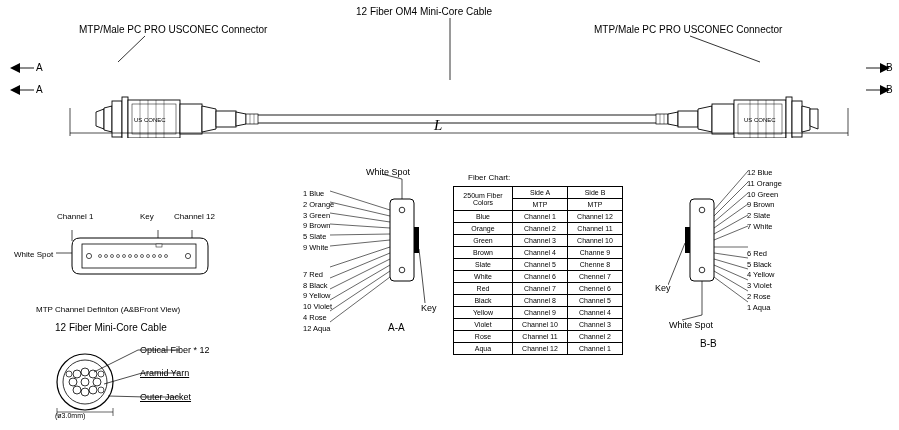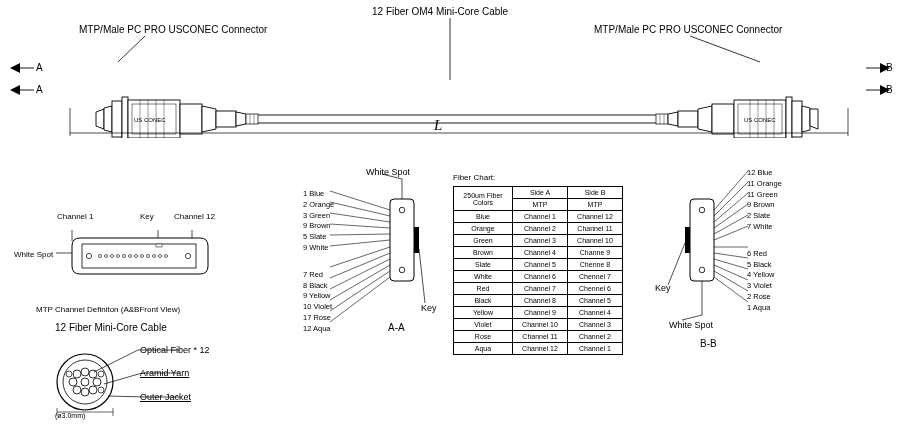--- a/index.html
+++ b/index.html
@@ -15,21 +15,21 @@
   table.fiber{border-collapse:collapse;font-size:7px;font-family:"Liberation Sans",sans-serif;}
   table.fiber td,table.fiber th{border:1px solid #000;padding:0 2px;text-align:center;height:11px;font-weight:normal;}
   table.fiber td.c0{width:54px;}
   table.fiber td.c1{width:50px;}
   table.fiber td.c2{width:50px;}
   .list{font-size:7.5px;line-height:10.8px;white-space:nowrap;}
 </style>
 </head>
 <body>
 
-<div class="abs txt10" style="left:372px;top:6px;">12 Fiber OM4 Mini-Core Cable</div>
+<div class="abs txt10" style="left:356px;top:6px;">12 Fiber OM4 Mini-Core Cable</div>
 <div class="abs txt10" style="left:79px;top:24px;">MTP/Male PC PRO USCONEC Connector</div>
 <div class="abs txt10" style="left:594px;top:24px;">MTP/Male PC PRO USCONEC Connector</div>
 
 <svg class="abs" style="left:0px;top:0px;" width="899" height="150">
   <line x1="450" y1="18" x2="450" y2="80" stroke="#000" stroke-width="0.8"></line>
   <line x1="145" y1="36" x2="118" y2="62" stroke="#000" stroke-width="0.8"></line>
   <line x1="690" y1="36" x2="760" y2="62" stroke="#000" stroke-width="0.8"></line>
 </svg>
 
 <svg class="abs" style="left:40px;top:48px;" width="840" height="90">
@@ -183,21 +183,21 @@
   <div class="list">2 Orange</div>
   <div class="list">3 Green</div>
   <div class="list">9 Brown</div>
   <div class="list">5 Slate</div>
   <div class="list">9 White</div>
   <div class="list" style="height:16px;"></div>
   <div class="list">7 Red</div>
   <div class="list">8 Black</div>
   <div class="list">9 Yellow</div>
   <div class="list">10 Violet</div>
-  <div class="list">17 Rose</div>
+  <div class="list">4 Rose</div>
   <div class="list">12 Aqua</div>
 </div>
 
 <svg class="abs" style="left:330px;top:165px;" width="120" height="160">
 
   <path d="M64 34 L80 34 Q84 34 84 38 L84 112 Q84 116 80 116 L64 116 Q60 116 60 112 L60 38 Q60 34 64 34 Z" fill="#fff" stroke="#000" stroke-width="1"></path>
 
   <circle cx="72" cy="45" r="2.8" fill="#fff" stroke="#000" stroke-width="0.8"></circle>
   <circle cx="72" cy="105" r="2.8" fill="#fff" stroke="#000" stroke-width="0.8"></circle>
 
@@ -215,21 +215,21 @@
   <line x1="0" y1="70" x2="60" y2="69" stroke="#000" stroke-width="0.6"></line>
   <line x1="0" y1="81" x2="60" y2="75" stroke="#000" stroke-width="0.6"></line>
   <line x1="0" y1="102" x2="60" y2="82" stroke="#000" stroke-width="0.6"></line>
   <line x1="0" y1="113" x2="60" y2="88" stroke="#000" stroke-width="0.6"></line>
   <line x1="0" y1="124" x2="60" y2="94" stroke="#000" stroke-width="0.6"></line>
   <line x1="0" y1="135" x2="60" y2="100" stroke="#000" stroke-width="0.6"></line>
   <line x1="0" y1="146" x2="60" y2="106" stroke="#000" stroke-width="0.6"></line>
   <line x1="0" y1="157" x2="60" y2="112" stroke="#000" stroke-width="0.6"></line>
 </svg>
 
-<div class="abs txt8" style="left:453px;top:173px;">Fiber Chart:</div>
+<div class="abs txt8" style="left:468px;top:173px;">Fiber Chart:</div>
 <table class="fiber abs" style="left:453px;top:186px;">
   <tbody>
     <tr>
       <td class="c0" rowspan="2">250um Fiber Colors</td>
       <td class="c1">Side A</td>
       <td class="c2">Side B</td>
     </tr>
     <tr>
       <td>MTP</td>
       <td>MTP</td>
@@ -297,21 +297,21 @@
   </tbody>
 </table>
 
 <div class="abs txt9" style="left:655px;top:283px;font-size:9px;">Key</div>
 <div class="abs txt9" style="left:669px;top:320px;font-size:9px;">White Spot</div>
 <div class="abs txt10" style="left:700px;top:338px;">B-B</div>
 
 <div class="abs" style="left:747px;top:168px;">
   <div class="list">12 Blue</div>
   <div class="list">11 Orange</div>
-  <div class="list">11 Green</div>
+  <div class="list">10 Green</div>
   <div class="list">9 Brown</div>
   <div class="list">2 Slate</div>
   <div class="list">7 White</div>
   <div class="list" style="height:16px;"></div>
   <div class="list">6 Red</div>
   <div class="list">5 Black</div>
   <div class="list">4 Yellow</div>
   <div class="list">3 Violet</div>
   <div class="list">2 Rose</div>
   <div class="list">1 Aqua</div>

